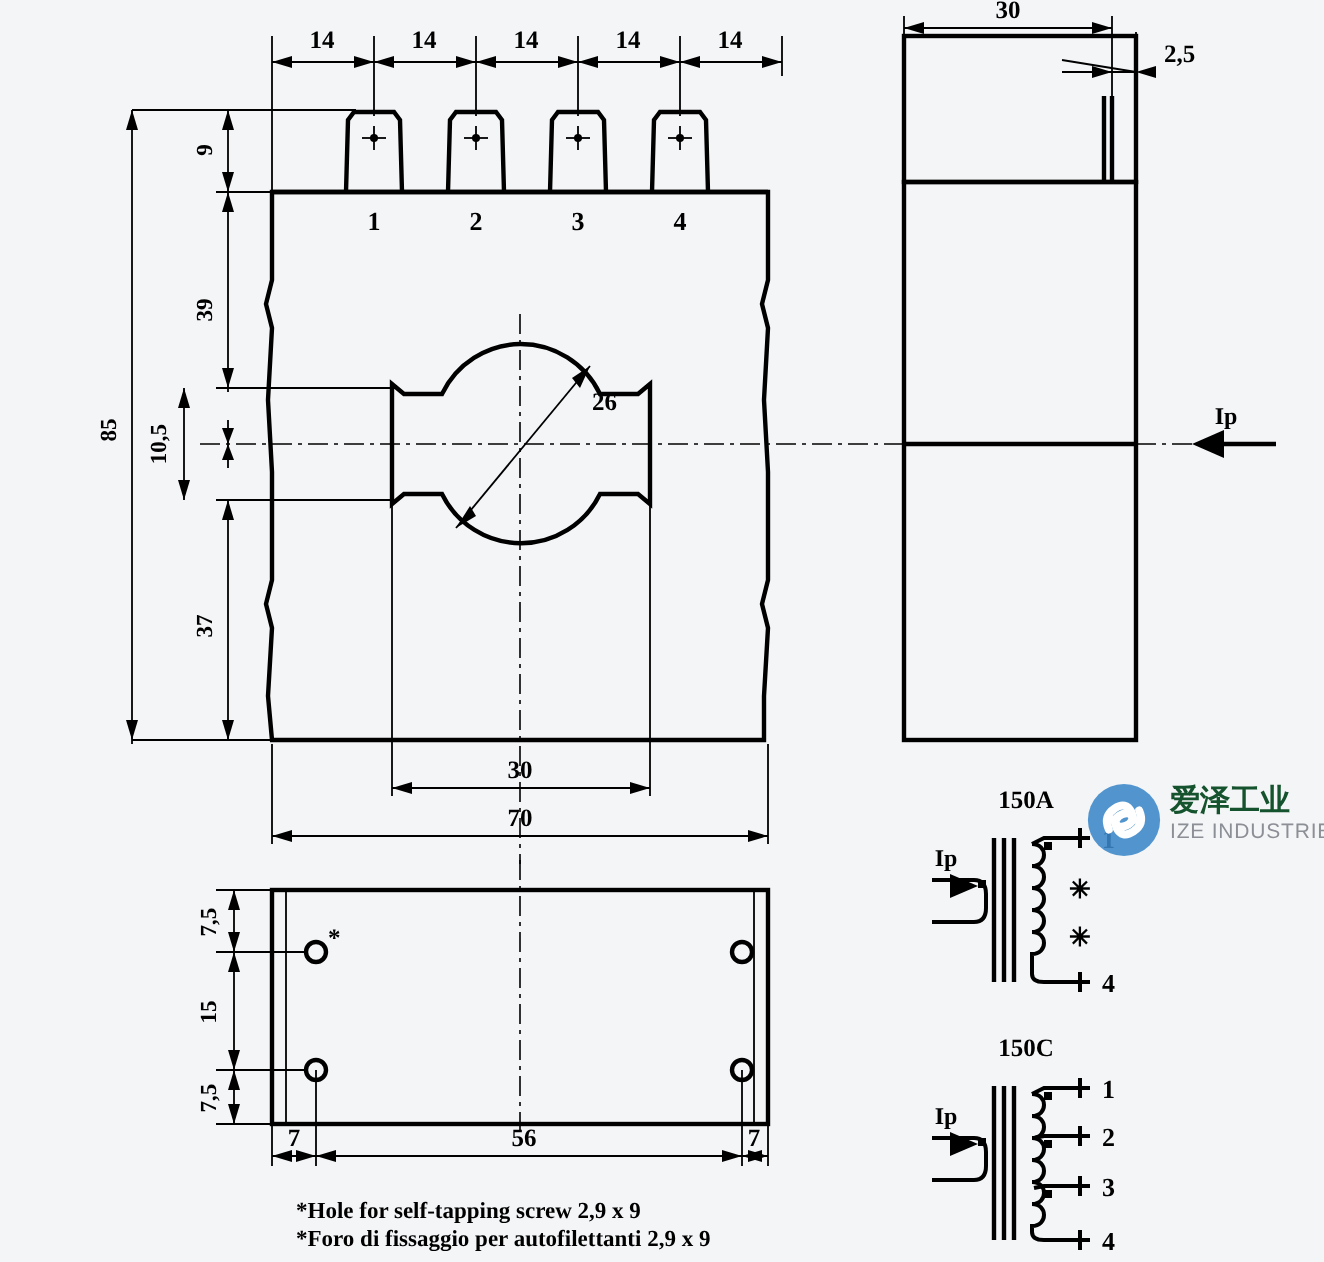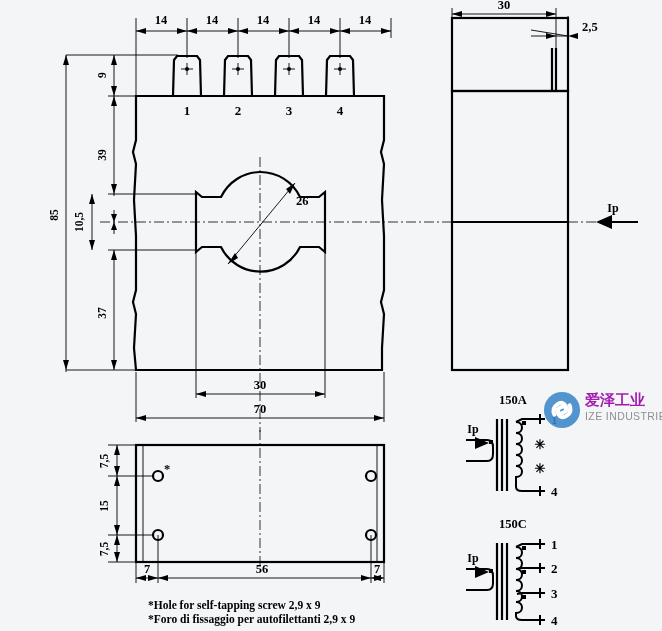--- a/index.html
+++ b/index.html
@@ -79,21 +79,21 @@
     position: absolute;
     left: 0px; top: 0px;
     width: 38px; height: 38px;
   }
   .wm-cn {
     position: absolute;
     left: 42px; top: 0px;
     font-family: "DejaVu Sans", sans-serif;
     font-weight: bold;
     font-size: 15px;
-    color: #a21caf;
+    color: #14532d;
     letter-spacing: 0px;
     white-space: nowrap;
   }
   .wm-en {
     position: absolute;
     left: 42px; top: 19px;
     font-family: "Liberation Sans", sans-serif;
     font-size: 10.5px;
     color: #8d8f96;
     letter-spacing: 0.4px;

